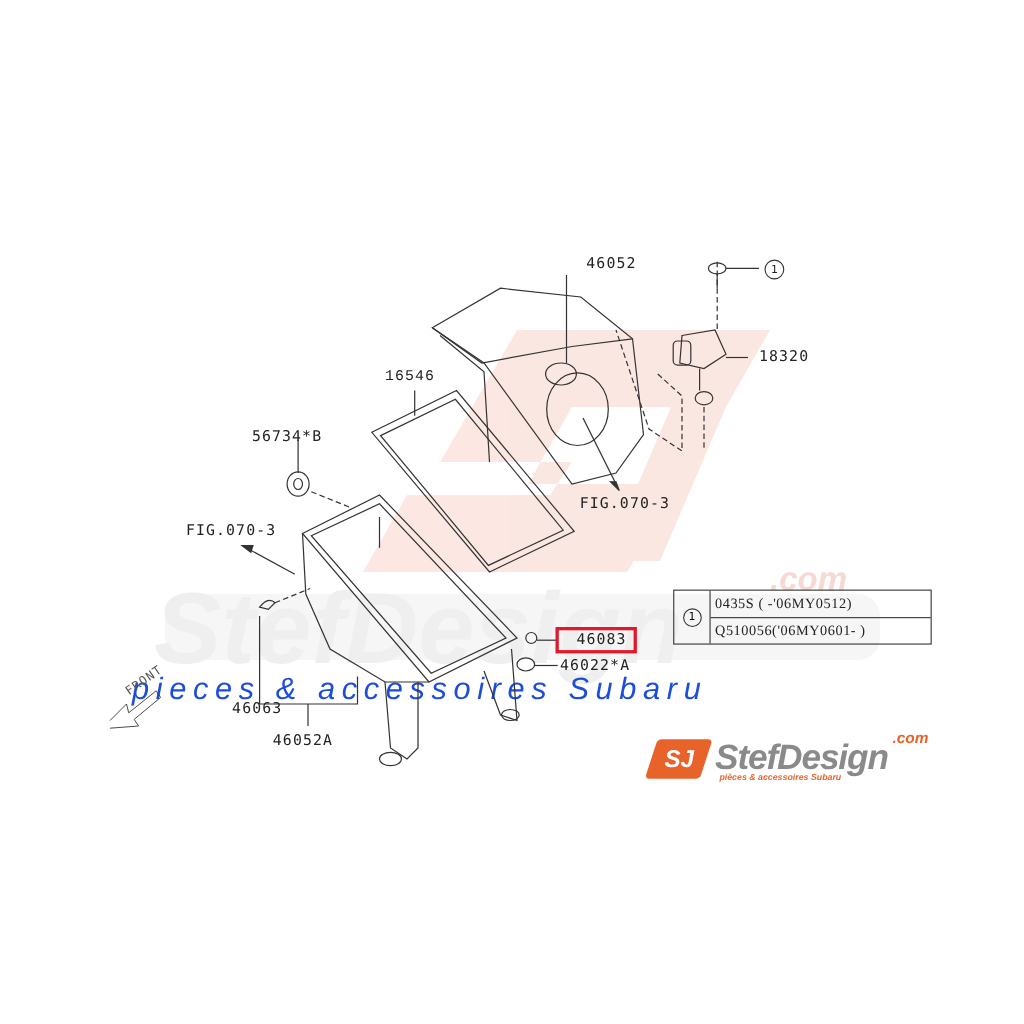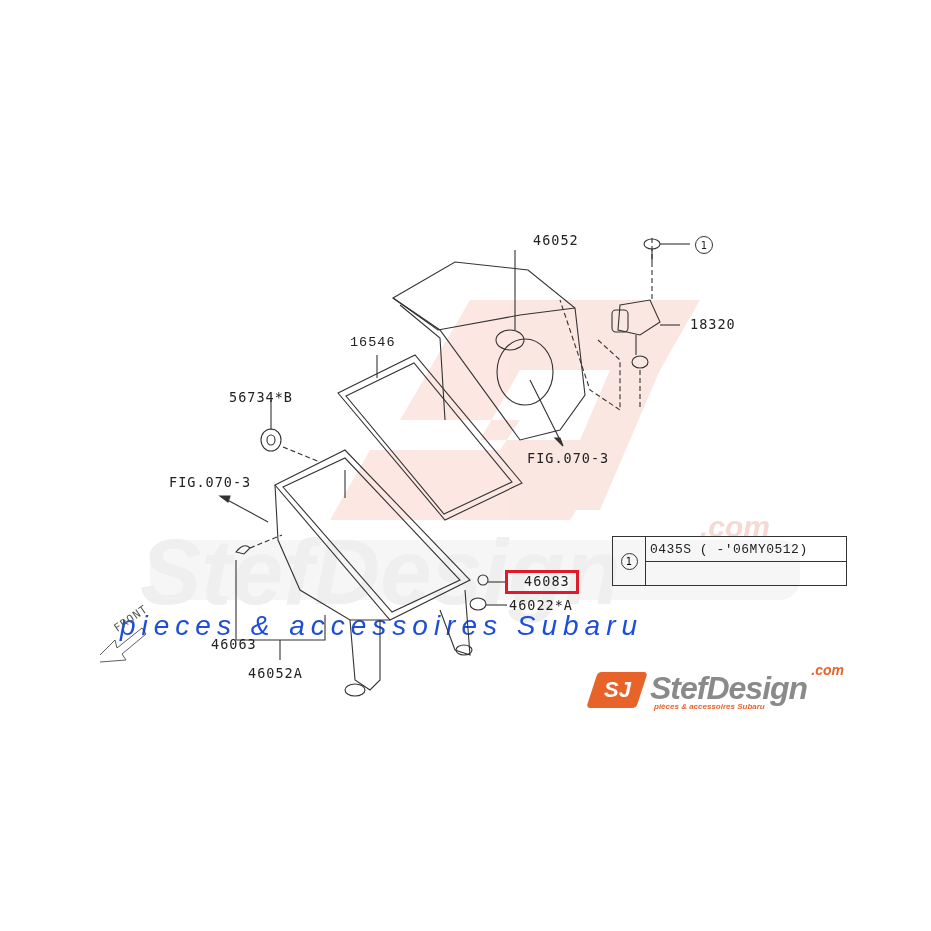--- a/index.html
+++ b/index.html
@@ -3,21 +3,21 @@
 <meta charset="utf-8">
 <style>
   html, body { margin:0; padding:0; background:#ffffff; }
   body { width:931px; height:931px; position:relative; overflow:hidden; font-family:"DejaVu Sans Mono", monospace; }
   .canvas { position:absolute; left:0; top:0; width:931px; height:931px; }
   .lbl { position:absolute; font-family:"DejaVu Sans Mono", monospace; font-size:13.5px; color:#222; letter-spacing:1px; white-space:nowrap; line-height:1; }
   .highlight { position:absolute; left:505px; top:570px; width:74px; height:24px; border:3px solid #e0192b; box-sizing:border-box; }
   .legend { position:absolute; left:612px; top:536px; width:235px; height:50px; border:1.3px solid #333; box-sizing:border-box; background:transparent; }
   .legend .num { position:absolute; left:0; top:0; width:32px; height:48px; border-right:1.3px solid #333; display:flex; align-items:center; justify-content:center; }
   .legend .num span { width:15px; height:15px; border:1.2px solid #333; border-radius:50%; font-size:10px; display:flex; align-items:center; justify-content:center; font-family:"DejaVu Sans", sans-serif; }
-  .legend .row { position:absolute; left:33px; right:0; height:24px; font-size:13px; color:#222; padding-left:4px; display:flex; align-items:center; letter-spacing:0.5px; font-family:Liberation Mono, monospace; }
+  .legend .row { position:absolute; left:33px; right:0; height:24px; font-size:13px; color:#222; padding-left:4px; display:flex; align-items:center; letter-spacing:0.5px; font-family:Liberation Serif, serif; }
   .legend .r1 { top:0; border-bottom:1.3px solid #333; }
   .legend .r2 { top:24px; }
   .circ { position:absolute; width:16px; height:16px; border:1.2px solid #333; border-radius:50%; font-size:10px; display:flex; align-items:center; justify-content:center; font-family:"DejaVu Sans", sans-serif; color:#222; }
   .logo { position:absolute; left:592px; top:668px; width:252px; height:46px; }
   .logo-badge { position:absolute; left:0; top:4px; width:50px; height:36px; background:#e8632a; transform:skewX(-18deg); border-radius:4px; display:flex; align-items:center; justify-content:center; }
   .logo-badge span { transform:skewX(18deg); color:#fff; font-family:"Liberation Sans", sans-serif; font-weight:bold; font-style:italic; font-size:22px; }
   .logo-text { position:absolute; left:58px; top:2px; font-family:"Liberation Sans", sans-serif; font-style:italic; font-weight:bold; font-size:32px; color:#8a8a8a; letter-spacing:-1px; }
   .logo-com { position:absolute; right:0; top:-6px; font-family:"Liberation Sans", sans-serif; font-style:italic; font-weight:bold; font-size:14px; color:#e8632a; }
   .logo-sub { position:absolute; left:62px; top:34px; font-family:"Liberation Sans", sans-serif; font-style:italic; font-size:8px; color:#e8632a; font-weight:bold; }
   .wm { position:absolute; font-family:"Liberation Sans", sans-serif; font-style:italic; font-weight:bold; white-space:nowrap; }
@@ -130,20 +130,21 @@
 
   <div class="circ" style="left:695px;top:236px;">1</div>
 
   <div class="lbl" style="left:112px;top:625px;font-size:11px;transform:rotate(-35deg);transform-origin:left top;color:#555;">FRONT</div>
 
   <div class="legend">
     <div class="num">
         <span>1</span>
       </div>
     <div class="row r1">0435S   ( -'06MY0512)</div>
+    <div class="row r2">Q510056('06MY0601- )</div>
   </div>
 
   <div class="logo">
     <div class="logo-badge">
         <span>SJ</span>
       </div>
     <div class="logo-text">StefDesign</div>
     <div class="logo-com">.com</div>
     <div class="logo-sub">pièces &amp; accessoires Subaru</div>
   </div>

